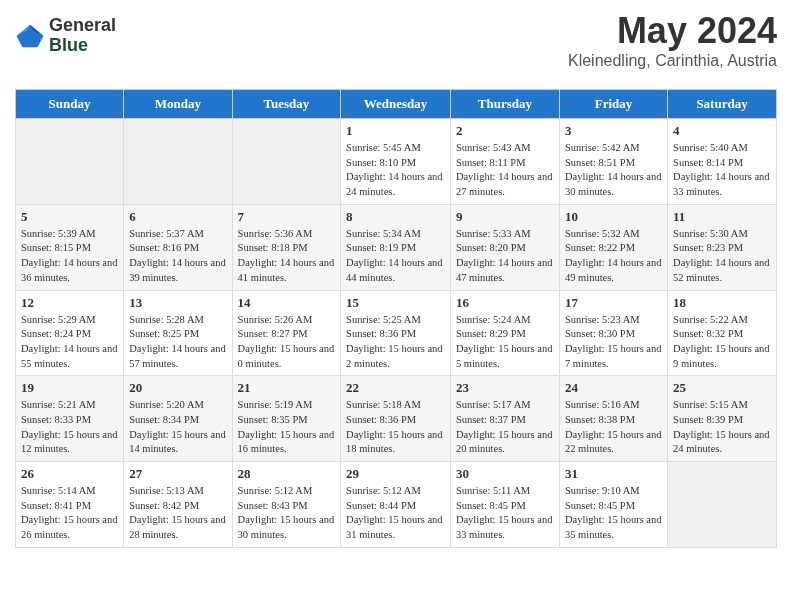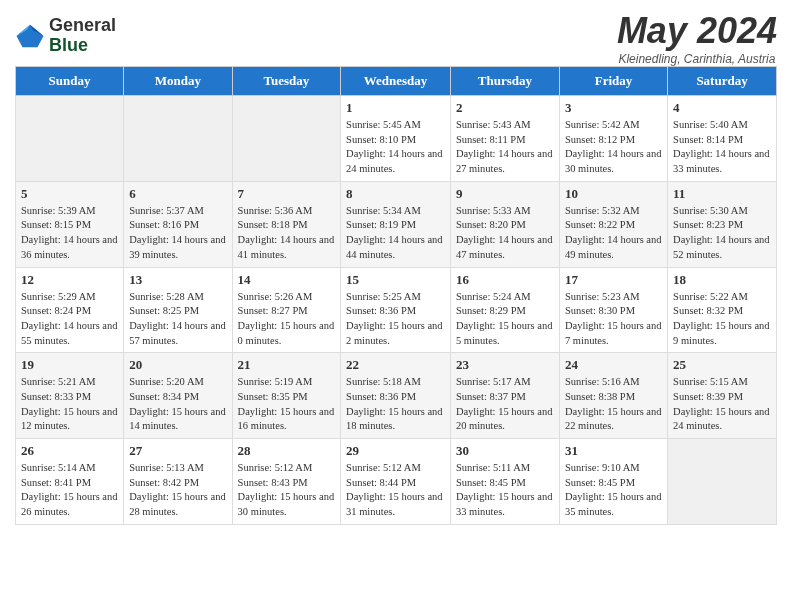--- a/index.html
+++ b/index.html
@@ -7,21 +7,21 @@
       font-family: Arial, Helvetica, sans-serif;
       background: #fff;
       width: 792px;
       min-height: 612px;
       padding: 10px 15px 15px 15px;
     }
     .header-area {
       display: flex;
       justify-content: space-between;
       align-items: flex-start;
-      margin-bottom: 0;
+      margin-bottom: 19px;
     }
     .logo {
       display: flex;
       align-items: center;
       gap: 4px;
       margin-top: 6px;
     }
     .logo-text {
       display: flex;
       flex-direction: column;
@@ -35,30 +35,29 @@
     .logo-blue {
       font-size: 18px;
       font-weight: bold;
       color: #14532d;
     }
     .logo-icon {
       width: 30px;
       height: 30px;
     }
     .title-area {
-      text-align: center;
-      font-style: italic;
+      text-align: right;
     }
     .main-title {
       font-size: 36px;
       font-weight: bold;
       color: #333;
     }
     .sub-title {
-      font-size: 12px;
+      font-size: 16px;
       color: #555;
     }
     table {
       width: 100%;
       border-collapse: collapse;
       font-size: 11px;
       font-family: Liberation Serif, serif;
     }
     thead tr th {
       background-color: #2277cc;
@@ -144,21 +143,21 @@
         </td>
         <td>
           <span class="day-num">2</span>
           <div class="day-info">Sunrise: 5:43 AM
 Sunset: 8:11 PM
 Daylight: 14 hours and 27 minutes.</div>
         </td>
         <td>
           <span class="day-num">3</span>
           <div class="day-info">Sunrise: 5:42 AM
-Sunset: 8:12 PM
+Sunset: 8:51 PM
 Daylight: 14 hours and 30 minutes.</div>
         </td>
         <td>
           <span class="day-num">4</span>
           <div class="day-info">Sunrise: 5:40 AM
 Sunset: 8:14 PM
 Daylight: 14 hours and 33 minutes.</div>
         </td>
       </tr>
       <tr>

